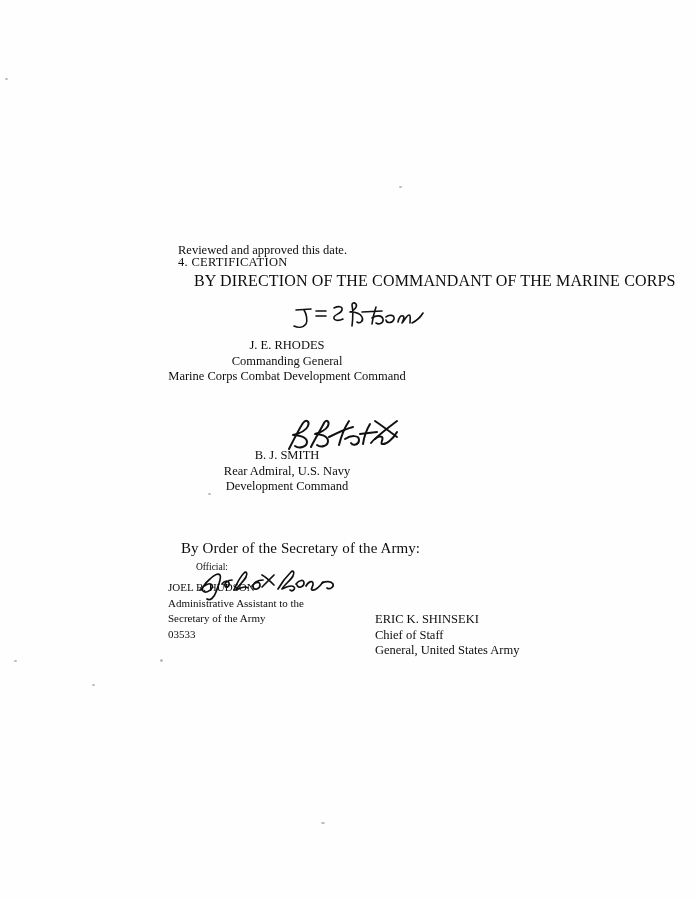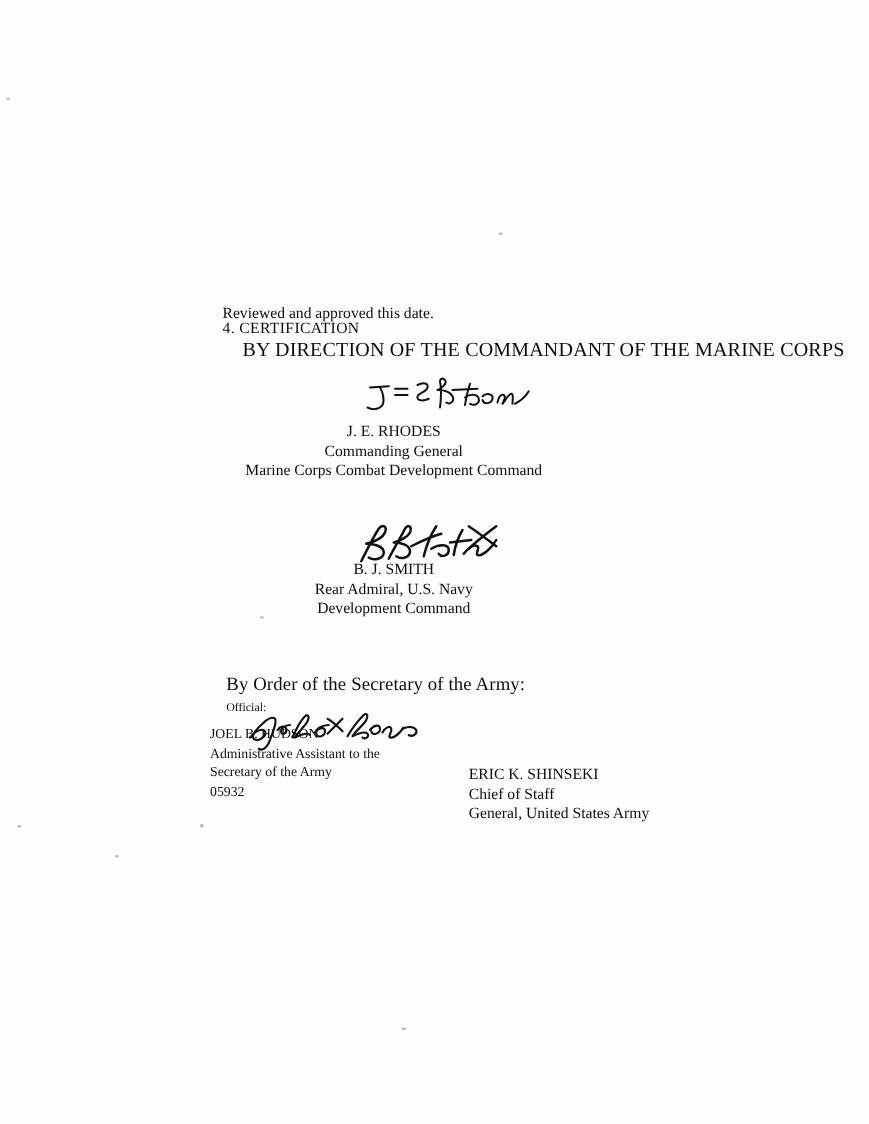--- a/index.html
+++ b/index.html
@@ -51,21 +51,20 @@
     left: 194px;
     top: 272px;
     font-size: 16px;
     letter-spacing: 0.15px;
   }
   .block-center {
     position: absolute;
     width: 574px;
     left: 0;
     text-align: center;
-    margin-left: 28px;
   }
   .sig-block-1 { top: 338px; }
   .sig-block-2 { top: 448px; }
   .sig-block-1 .ln, .sig-block-2 .ln {
     font-size: 12.5px;
     line-height: 15.5px;
   }
   .sig-img {
     position: absolute;
     pointer-events: none;
@@ -76,21 +75,21 @@
 
   .army-order {
     position: absolute;
     left: 181px;
     top: 540px;
     font-size: 15px;
     letter-spacing: 0.1px;
   }
   .official {
     position: absolute;
-    left: 181px;
+    left: 196px;
     top: 562px;
     font-size: 9.5px;
   }
   .col-left {
     position: absolute;
     left: 168px;
     top: 580px;
     width: 220px;
     text-align: left;
     font-size: 11px;
@@ -186,21 +185,21 @@
         <path d="M100 14 C103 10, 108 9, 108 13 C108 17, 102 19, 101 15"></path>
         <path d="M110 16 C112 12, 116 10, 117 13 C118 16, 114 19, 116 20 C119 21, 124 16, 127 12"></path>
         <path d="M126 13 C130 11, 135 11, 137 14 C138 17, 134 20, 131 18"></path>
       </g>
     </svg>
 
     <div class="col-left">
       <div class="nowrap">JOEL B. HUDSON</div>
       <div>Administrative Assistant to the</div>
       <div>Secretary of the Army</div>
-      <div>05932</div>
+      <div>03533</div>
     </div>
 
     <div class="col-right">
       <div>ERIC K. SHINSEKI</div>
       <div>Chief of Staff</div>
       <div>General, United States Army</div>
     </div>
 
   </div>
 </div>

